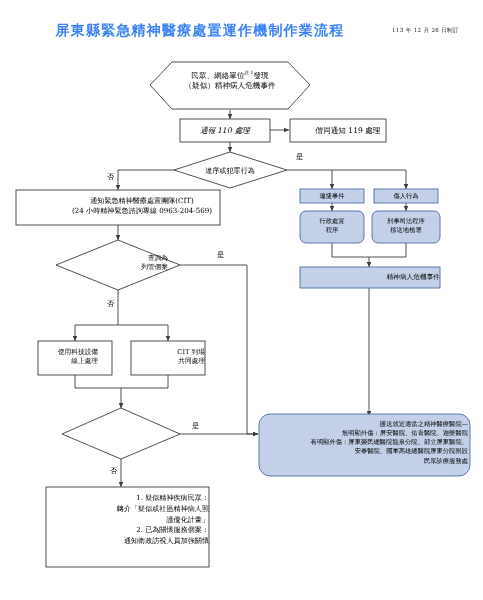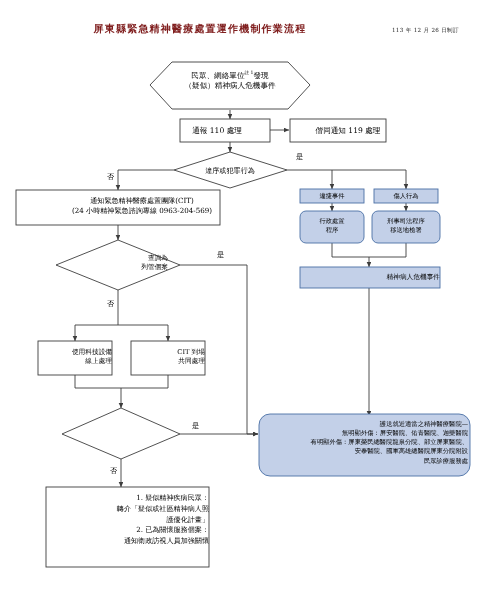--- a/index.html
+++ b/index.html
@@ -27,23 +27,23 @@
     display: block;
   }
   .doc-title {
     position: absolute;
     left: 0;
     top: 22px;
     width: 400px;
     text-align: center;
     font-family: "DejaVu Serif", "Liberation Serif", serif;
     font-weight: bold;
-    font-size: 10px;
+    font-size: 14px;
     letter-spacing: 1.2px;
-    color: #7f1d1d;
+    color: #3b82f6;
     white-space: nowrap;
   }
   .doc-date {
     position: absolute;
     left: 392px;
     top: 27px;
     font-family: "DejaVu Serif", "Liberation Serif", serif;
     font-size: 5.6px;
     letter-spacing: 0.3px;
     color: #222222;
@@ -168,21 +168,21 @@
     <rect x="259" y="414" width="211" height="62" rx="11" ry="11" fill="#c3d0e8" stroke="#4a6fa5" stroke-width="0.9"></rect>
 
     <rect x="46" y="487" width="163" height="80" fill="#ffffff" stroke="#3d3d3d" stroke-width="0.9"></rect>
   </svg>
 
   <div class="node-text sz-8" style="left:150px; top:70px; width:160px;">
     <span>民眾、網絡單位</span><span class="sup">註 1</span><span>發現</span><br>
     <span>（疑似）精神病人危機事件</span>
   </div>
 
-  <div class="node-text sz-8" style="left:172px; top:126px; width:90px;">通報 110 處理</div>
+  <div class="node-text sz-8" style="left:180px; top:126px; width:90px;font-style:italic;">通報 110 處理</div>
 
   <div class="node-text sz-8" style="left:290px; top:126px; width:116px;">偕同通知 119 處理</div>
 
   <div class="node-text sz-75" style="left:180px; top:166px; width:100px;">違序或犯罪行為</div>
 
   <div class="node-text sz-75" style="left:16px; top:196px; width:204px;padding-left:24px;">
     <span>通知緊急精神醫療處置團隊(CIT)</span><br>
     <span>(24 小時精神緊急諮詢專線 0963-204-569)</span>
   </div>
 
@@ -200,21 +200,21 @@
     <span>移送地檢署</span>
   </div>
 
   <div class="node-text sz-7" style="left:300px; top:273px; width:140px;">精神病人危機事件</div>
 
   <div class="node-text sz-7" style="left:68px; top:254px; width:100px;">
     <span>查詢為</span><br>
     <span>列管個案</span>
   </div>
 
-  <div class="node-text sz-7" style="left:38px; top:348px; width:74px;">
+  <div class="node-text sz-7" style="left:38px; top:348px; width:60px;">
     <span>使用科技設備</span><br>
     <span>線上處理</span>
   </div>
 
   <div class="node-text sz-7" style="left:131px; top:348px; width:74px;">
     <span>CIT 到場</span><br>
     <span>共同處理</span>
   </div>
 
 

